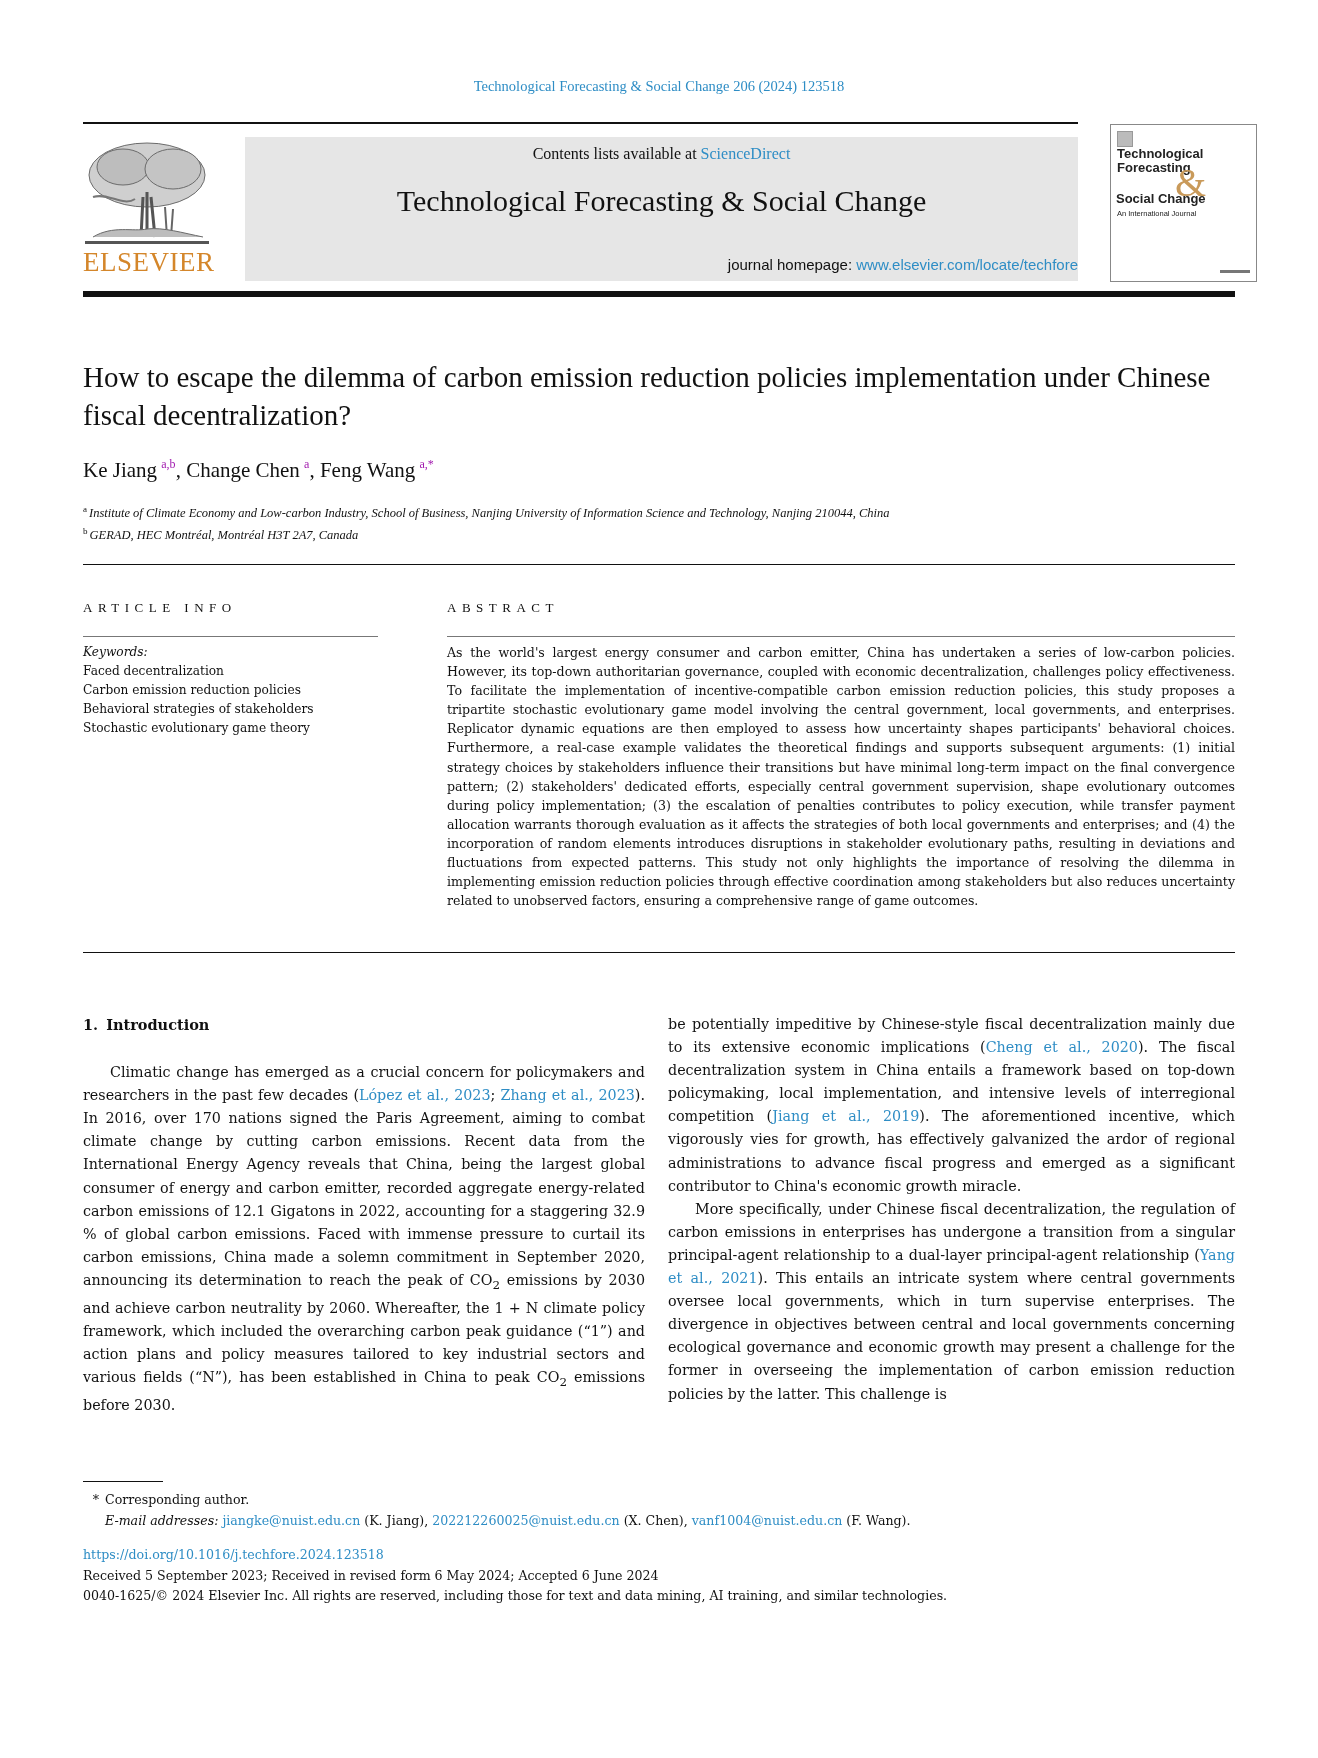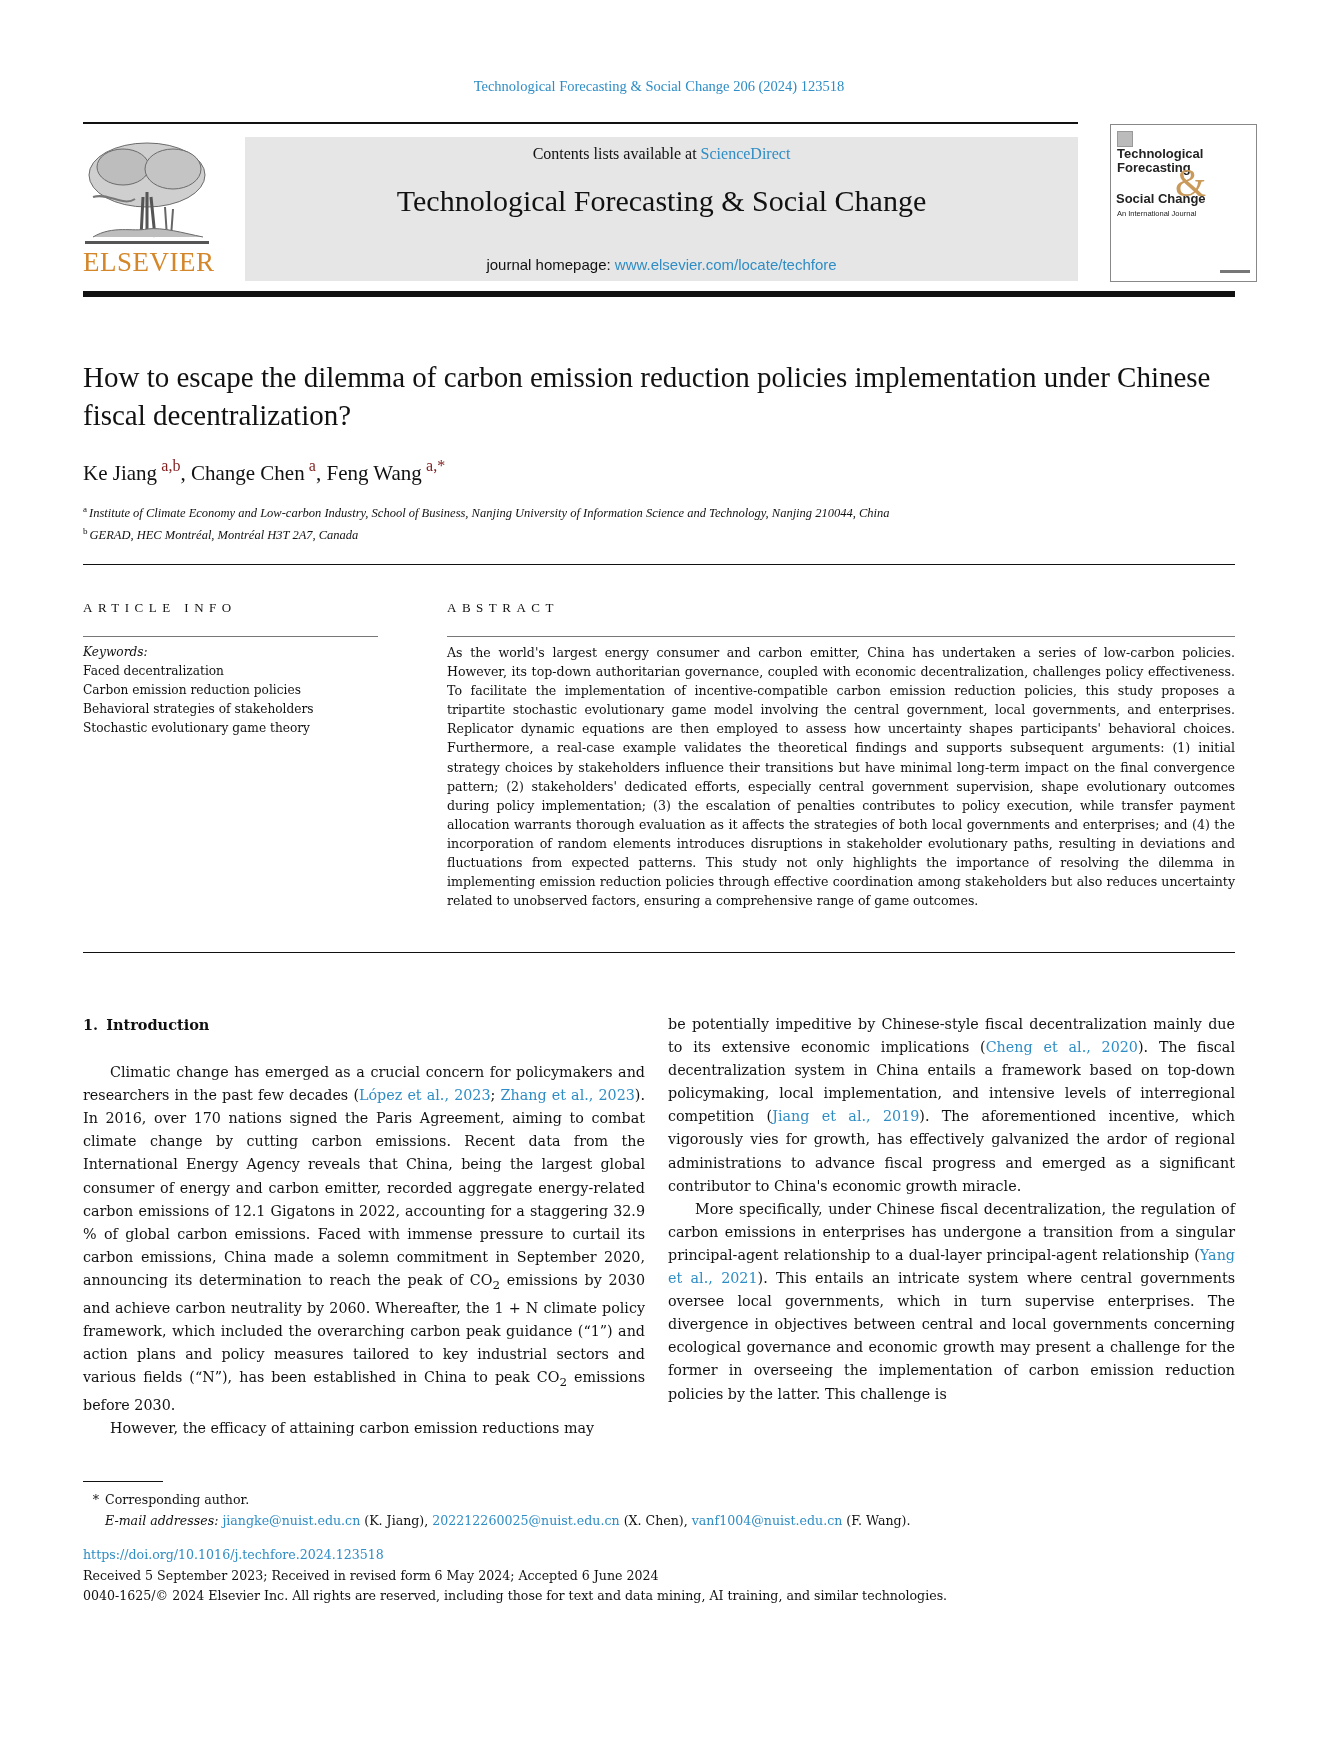--- a/index.html
+++ b/index.html
@@ -16,36 +16,36 @@
   #rule-top { left: 83px; top: 122px; width: 995px; height: 1.5px; background: #111; }
   #logo { left: 83px; top: 137px; width: 128px; height: 144px; }
   #logo-tree { position: absolute; left: 0; top: 0; width: 128px; height: 110px; }
   #logo-word { position: absolute; left: 0; top: 110px; width: 128px; text-align: center;
                font-family: "Liberation Serif", serif; font-size: 27px; color: #d4862a; letter-spacing: 0.5px; }
   #masthead-box { left: 245px; top: 137px; width: 833px; height: 144px; background: #e6e6e6; }
   #contents-line { position: absolute; top: 8px; width: 100%; text-align: center;
                    font-family: "Liberation Serif", serif; font-size: 16px; color: #111; }
   #journal-title { position: absolute; top: 47px; width: 100%; text-align: center;
                    font-family: "Liberation Serif", serif; font-size: 30px; color: #111; }
-  #homepage-line { position: absolute; top: 119px; width: 100%; text-align: center;
+  #homepage-line { position: absolute; top: 119px; width: 100%; text-align: right;
                    font-family: "Liberation Sans", sans-serif; font-size: 15px; color: #111; }
   #cover { left: 1110px; top: 124px; width: 123px; height: 156px; border: 1px solid #888; background: #fff; padding-left: 22px; }
   #cover .cv-logo { position: absolute; left: 6px; top: 6px; width: 14px; height: 14px; background: #bbb; border: 1px solid #999; }
   #cover .cv-t1 { position: absolute; left: 6px; top: 22px; font-family: "Liberation Sans", sans-serif; font-weight: bold; font-size: 13px; line-height: 14px; color: #222; }
   #cover .cv-amp { position: absolute; left: 64px; top: 34px; font-family: "Liberation Serif", serif; font-size: 40px; color: #c99a5a; }
   #cover .cv-t2 { position: absolute; left: 5px; top: 66px; font-family: "Liberation Sans", sans-serif; font-weight: bold; font-size: 13px; color: #222; }
   #cover .cv-t3 { position: absolute; left: 6px; top: 84px; font-family: "Liberation Sans", sans-serif; font-size: 7.5px; color: #222; }
   #cover .cv-foot { position: absolute; right: 6px; bottom: 8px; width: 30px; height: 3px; background: #777; }
   #rule-thick { left: 83px; top: 291px; width: 1152px; height: 6px; background: #111; }
 
   
   #article-title { left: 83px; top: 358px; width: 1150px; font-family: "Liberation Serif", serif;
                    font-size: 29px; line-height: 38px; color: #111; }
   #authors { left: 83px; top: 457px; font-family: "Liberation Serif", serif; font-size: 21px; color: #111; }
-  #authors sup { color: #7f1d1d; font-size: 16px; vertical-align: 9px; }
+  #authors sup { color: #a21caf; font-size: 12px; vertical-align: 9px; }
   #affiliations { left: 83px; top: 500px; font-family: "Liberation Serif", serif; font-style: italic;
                   font-size: 12.5px; line-height: 18px; color: #111; }
   #affiliations sup { font-style: normal; font-size: 9px; vertical-align: 5px; margin-right: 2px; }
   #rule-mid { left: 83px; top: 564px; width: 1152px; height: 1.3px; background: #111; }
 
   
   .spaced-head { font-family: "Liberation Serif", serif; font-size: 13px; letter-spacing: 5.5px; color: #111; }
   #info-head { left: 83px; top: 600px; }
   #abstract-head { left: 447px; top: 600px; }
   #info-rule { left: 83px; top: 636px; width: 295px; height: 1px; background: #777; }
@@ -140,21 +140,20 @@
   <div>Stochastic evolutionary game theory</div>
 </div>
 
 <div class="abs" id="abstract-text">As the world's largest energy consumer and carbon emitter, China has undertaken a series of low-carbon policies. However, its top-down authoritarian governance, coupled with economic decentralization, challenges policy effectiveness. To facilitate the implementation of incentive-compatible carbon emission reduction policies, this study proposes a tripartite stochastic evolutionary game model involving the central government, local governments, and enterprises. Replicator dynamic equations are then employed to assess how uncertainty shapes participants' behavioral choices. Furthermore, a real-case example validates the theoretical findings and supports subsequent arguments: (1) initial strategy choices by stakeholders influence their transitions but have minimal long-term impact on the final convergence pattern; (2) stakeholders' dedicated efforts, especially central government supervision, shape evolutionary outcomes during policy implementation; (3) the escalation of penalties contributes to policy execution, while transfer payment allocation warrants thorough evaluation as it affects the strategies of both local governments and enterprises; and (4) the incorporation of random elements introduces disruptions in stakeholder evolutionary paths, resulting in deviations and fluctuations from expected patterns. This study not only highlights the importance of resolving the dilemma in implementing emission reduction policies through effective coordination among stakeholders but also reduces uncertainty related to unobserved factors, ensuring a comprehensive range of game outcomes.</div>
 
 <div class="abs" id="rule-bottom"></div>
 
 <div class="abs col" id="col-left">
   <h2 id="section-heading"><span class="num">1.</span><span>Introduction</span></h2>
   <p><span>Climatic change has emerged as a crucial concern for policymakers and researchers in the past few decades (</span><a>López et al., 2023</a><span>; </span><a>Zhang et al., 2023</a><span>). In 2016, over 170 nations signed the Paris Agreement, aiming to combat climate change by cutting carbon emissions. Recent data from the International Energy Agency reveals that China, being the largest global consumer of energy and carbon emitter, recorded aggregate energy-related carbon emissions of 12.1 Gigatons in 2022, accounting for a staggering 32.9 % of global carbon emissions. Faced with immense pressure to curtail its carbon emissions, China made a solemn commitment in September 2020, announcing its determination to reach the peak of CO</span><sub>2</sub><span> emissions by 2030 and achieve carbon neutrality by 2060. Whereafter, the 1 + N climate policy framework, which included the overarching carbon peak guidance (“1”) and action plans and policy measures tailored to key industrial sectors and various fields (“N”), has been established in China to peak CO</span><sub>2</sub><span> emissions before 2030.</span></p>
-  <p>However, the efficacy of attaining carbon emission reductions may</p>
 </div>
 
 <div class="abs col" id="col-right">
   <p class="noindent"><span>be potentially impeditive by Chinese-style fiscal decentralization mainly due to its extensive economic implications (</span><a>Cheng et al., 2020</a><span>). The fiscal decentralization system in China entails a framework based on top-down policymaking, local implementation, and intensive levels of interregional competition (</span><a>Jiang et al., 2019</a><span>). The aforementioned incentive, which vigorously vies for growth, has effectively galvanized the ardor of regional administrations to advance fiscal progress and emerged as a significant contributor to China's economic growth miracle.</span></p>
   <p><span>More specifically, under Chinese fiscal decentralization, the regulation of carbon emissions in enterprises has undergone a transition from a singular principal-agent relationship to a dual-layer principal-agent relationship (</span><a>Yang et al., 2021</a><span>). This entails an intricate system where central governments oversee local governments, which in turn supervise enterprises. The divergence in objectives between central and local governments concerning ecological governance and economic growth may present a challenge for the former in overseeing the implementation of carbon emission reduction policies by the latter. This challenge is</span></p>
 </div>
 
 <div class="abs" id="fn-rule"></div>
 <div class="abs" id="footnotes">
   <div><span class="fn-star">*</span><span>Corresponding author.</span></div>

